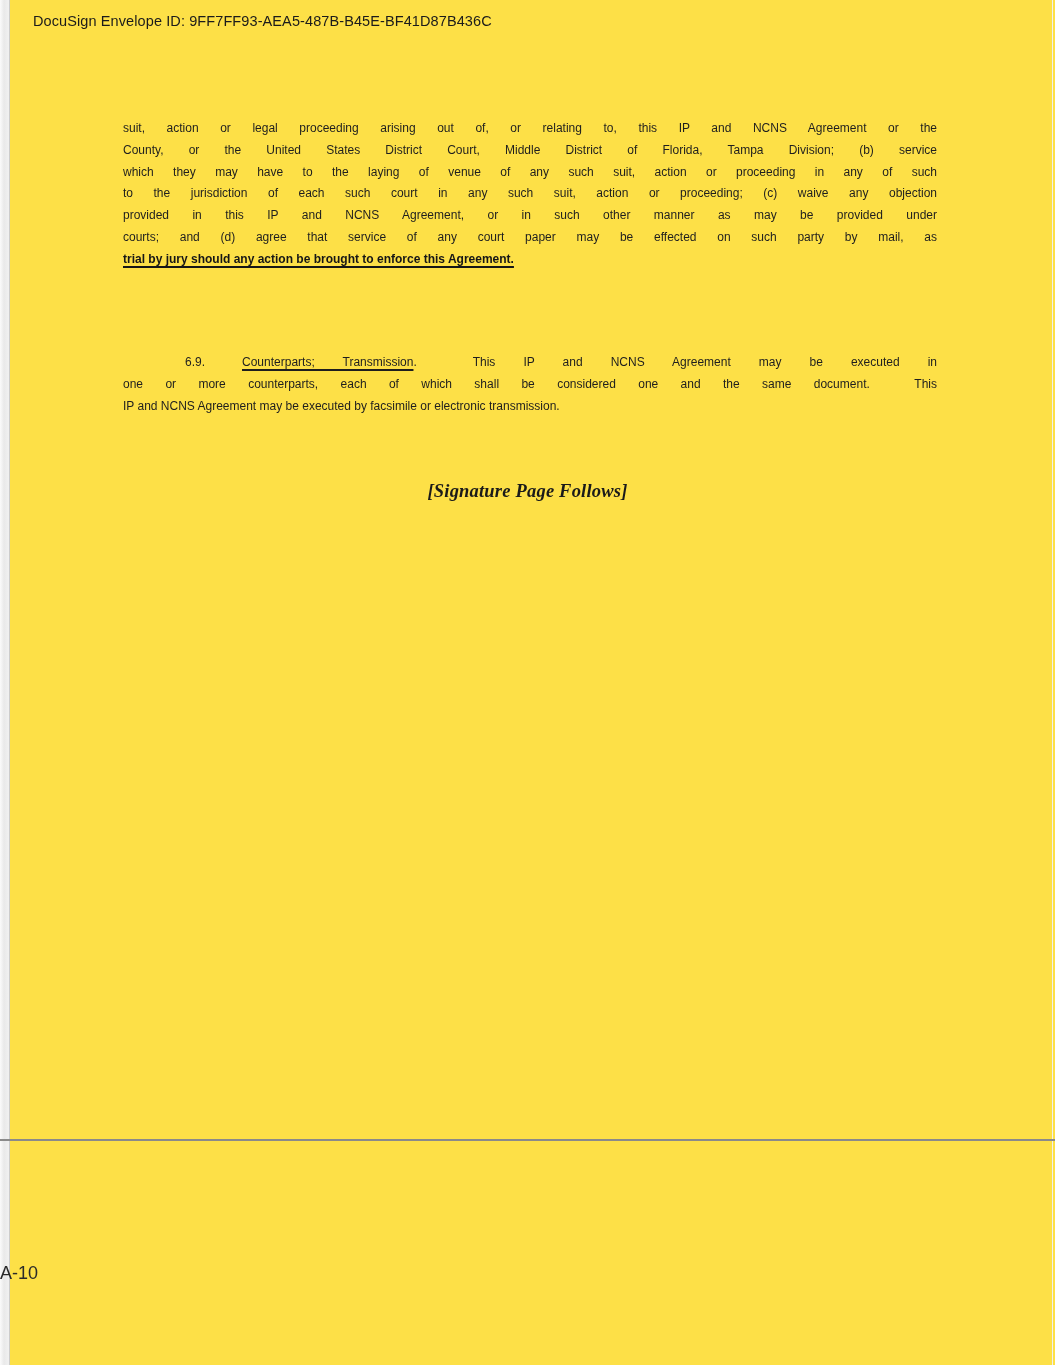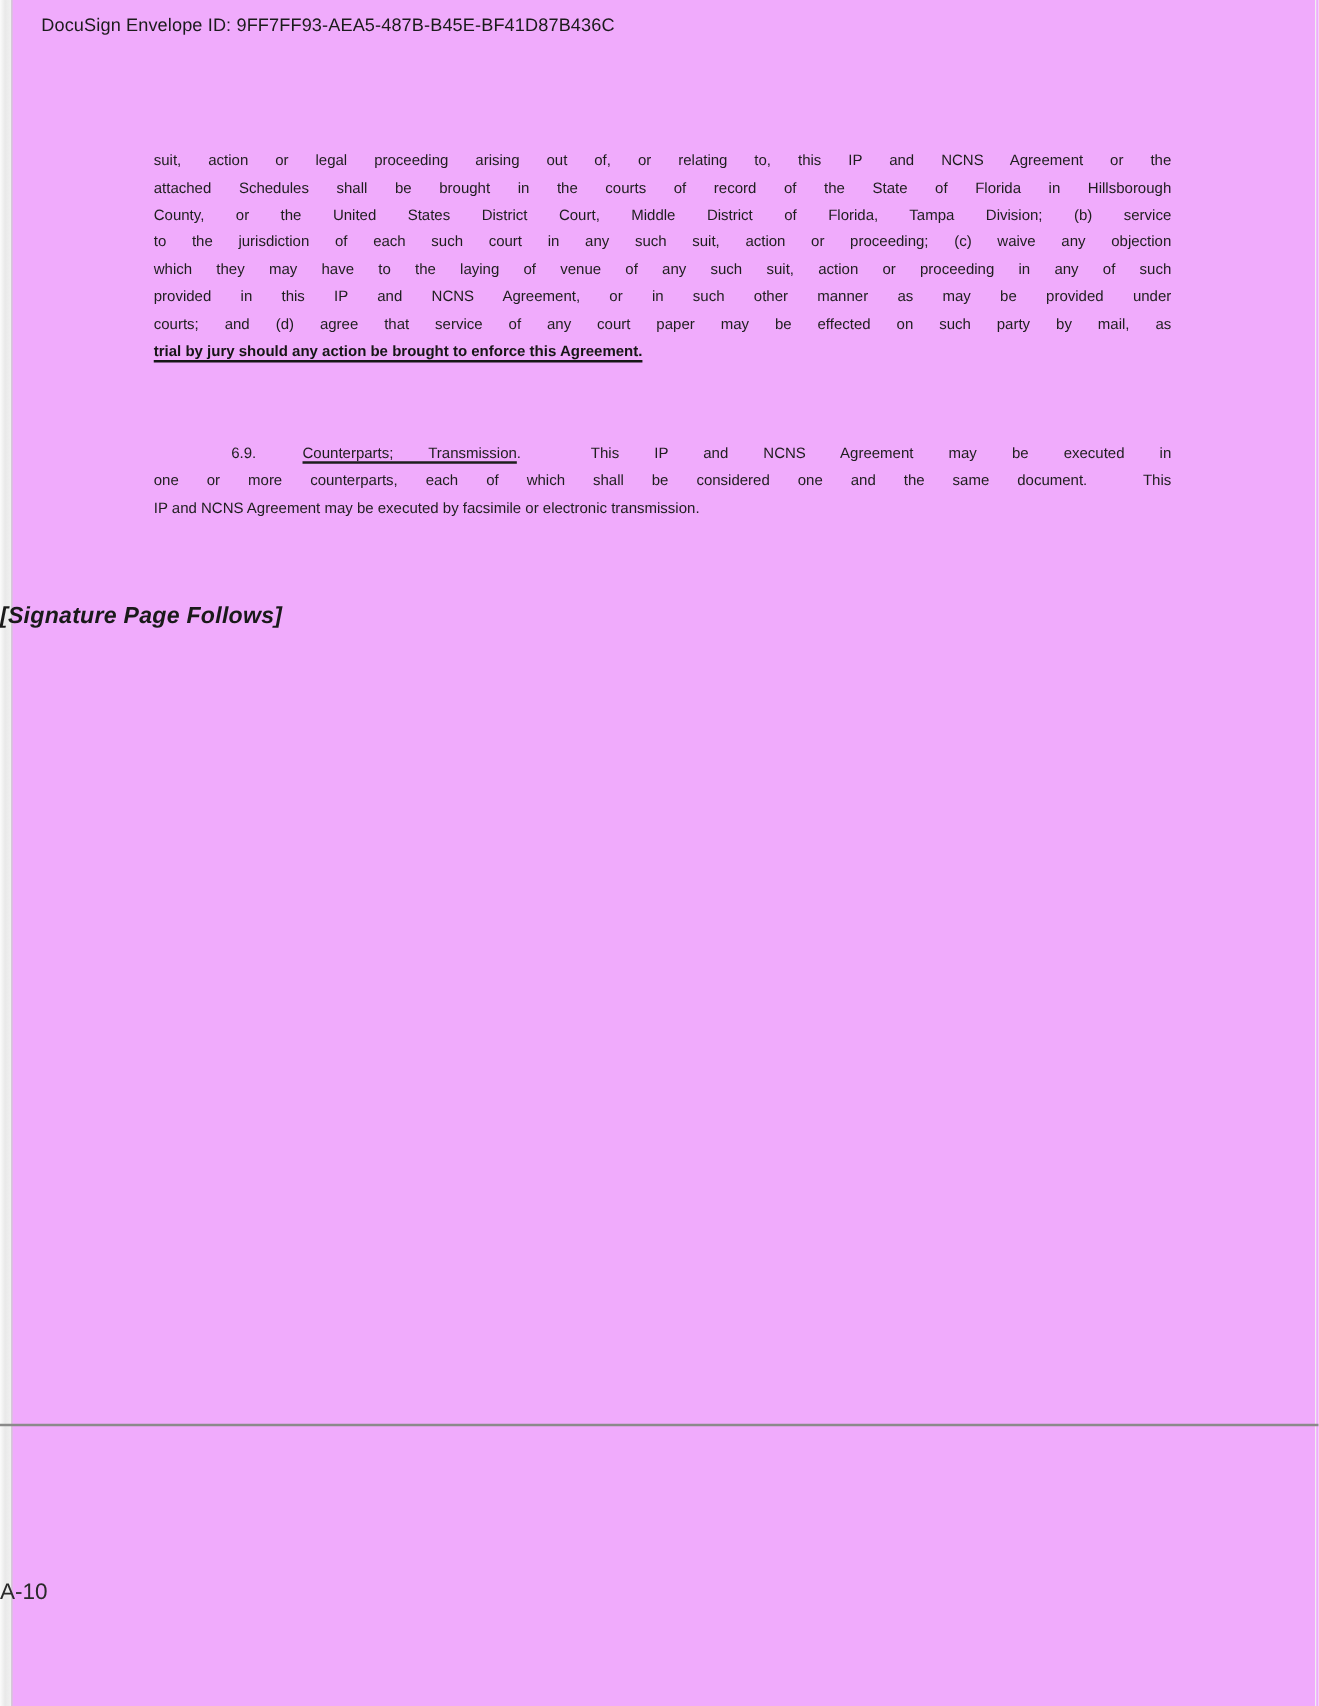--- a/index.html
+++ b/index.html
@@ -4,21 +4,21 @@
 <style>
   html, body {
     margin: 0;
     padding: 0;
     background: #ffffff;
   }
   .page {
     position: relative;
     width: 1055px;
     height: 1365px;
-    background: #f0abfc;
+    background: #fde047;
     font-family: "Liberation Sans", sans-serif;
     color: #1e1e1e;
     overflow: hidden;
   }
   
   .scan-strip-left {
     position: absolute;
     left: 0; top: 0; bottom: 0;
     width: 9px;
     background: linear-gradient(to right, #fbfbfb 0%, #e9e9e9 45%, #f1f1f1 100%);
@@ -76,25 +76,27 @@
     text-underline-offset: 3px;
   }
   .hsp { display: inline-block; height: 1px; }
   .sp-indent { width: 62px; }
   .sp-tab { width: 37px; }
   .signature-note {
     position: absolute;
     left: 0;
     width: 1055px;
     top: 481px;
+    text-align: center;
     font-size: 18.5px;
     font-weight: 700;
     font-style: italic;
     color: #1a1a1a;
     letter-spacing: 0.2px;
+    font-family: Liberation Serif, serif;
   }
   .page-number {
     position: absolute;
     left: 0;
     width: 1050px;
     top: 1263px;
     font-size: 18px;
     color: #2a2a2a;
   }
 </style>
@@ -103,24 +105,23 @@
 
 <div class="page">
 
   <div class="scan-strip-left"></div>
   <div class="scan-edge-right"></div>
 
   <div class="docusign-header">DocuSign Envelope ID: 9FF7FF93-AEA5-487B-B45E-BF41D87B436C</div>
 
   <div class="textblock para-1">
       <div class="line j"><span>suit, action or legal proceeding arising out of, or relating to, this IP and NCNS Agreement or the</span></div>
-      <div class="line j"><span>attached Schedules shall be brought in the courts of record of the State of Florida in Hillsborough</span></div>
       <div class="line j"><span>County, or the United States District Court, Middle District of Florida, Tampa Division; (b) service</span></div>
+      <div class="line j"><span>which they may have to the laying of venue of any such suit, action or proceeding in any of such</span></div>
       <div class="line j"><span>to the jurisdiction of each such court in any such suit, action or proceeding; (c) waive any objection</span></div>
-      <div class="line j"><span>which they may have to the laying of venue of any such suit, action or proceeding in any of such</span></div>
       <div class="line j"><span>provided in this IP and NCNS Agreement, or in such other manner as may be provided under</span></div>
       <div class="line j"><span>courts; and (d) agree that service of any court paper may be effected on such party by mail, as</span></div>
       <div class="line"><span class="s-bu">trial by jury should any action be brought to enforce this Agreement.</span></div>
     </div>
 
   <div class="textblock para-2">
       <div class="line j"><span class="hsp sp-indent"></span><span>6.9.</span><span class="hsp sp-tab"></span><span class="s-u">Counterparts; Transmission</span><span>.&nbsp; This IP and NCNS Agreement may be executed in</span></div>
       <div class="line j"><span>one or more counterparts, each of which shall be considered one and the same document.&nbsp; This</span></div>
       <div class="line"><span>IP and NCNS Agreement may be executed by facsimile or electronic transmission.</span></div>
     </div>

